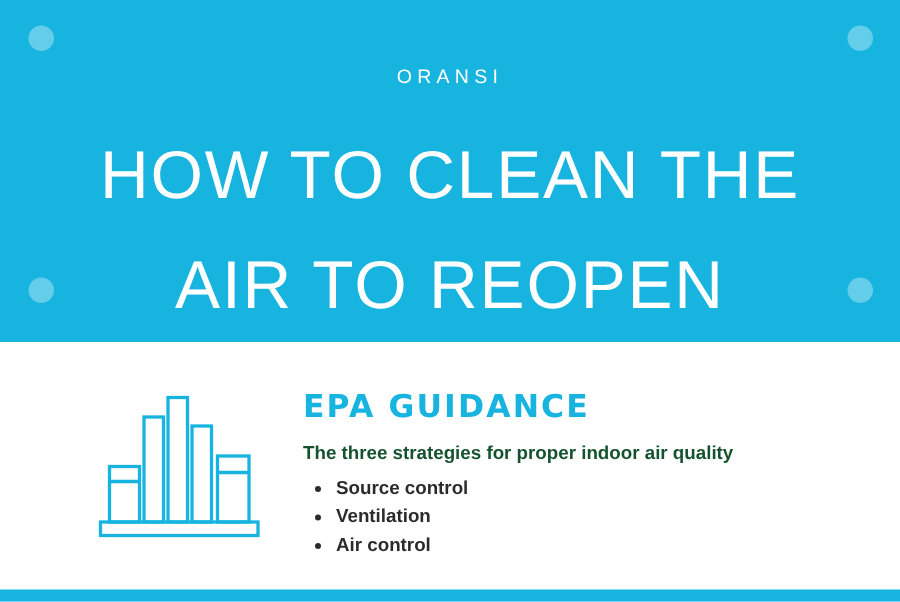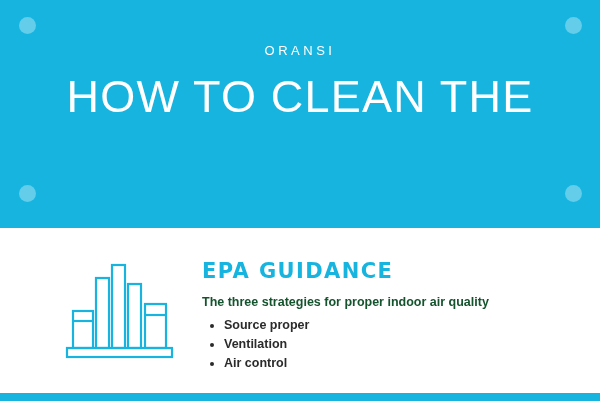--- a/index.html
+++ b/index.html
@@ -60,20 +60,21 @@
     width: 600px;
     text-align: center;
     color: #ffffff;
     font-size: 45px;
     line-height: 53px;
     letter-spacing: 1.2px;
     font-weight: normal;
   }
   .headline .line {
     display: block;
+    margin-top: 20px;
   }
 
   
   .body-section {
     position: absolute;
     left: 0;
     top: 228px;
     width: 600px;
     height: 173px;
     background: #ffffff;
@@ -136,20 +137,21 @@
   <div class="header">
     <span class="dot dot-tl"></span>
     <span class="dot dot-tr"></span>
     <span class="dot dot-bl"></span>
     <span class="dot dot-br"></span>
 
     <div class="brand">ORANSI</div>
 
     <div class="headline">
       <span class="line">HOW TO CLEAN THE</span>
+      <span class="line">AIR TO REOPEN</span>
     </div>
   </div>
 
   <div class="body-section">
 
     <div class="illustration">
       <svg width="115" height="115" viewBox="0 0 115 115" xmlns="http://www.w3.org/2000/svg">
         <g fill="none" stroke="#17b4e0" stroke-width="2.2" stroke-linejoin="miter">
 
           <rect x="5" y="94" width="105" height="9"></rect>
@@ -166,21 +168,21 @@
           <rect x="83" y="50" width="21" height="44"></rect>
           <line x1="83" y1="61" x2="104" y2="61"></line>
         </g>
       </svg>
     </div>
 
     <div class="content">
       <h2 class="section-title">EPA GUIDANCE</h2>
       <p class="subtitle">The three strategies for proper indoor air quality</p>
       <ul class="strategies">
-        <li>Source proper</li>
+        <li>Source control</li>
         <li>Ventilation</li>
         <li>Air control</li>
       </ul>
     </div>
 
   </div>
 
   <div class="footer-bar"></div>
 
 </div>

